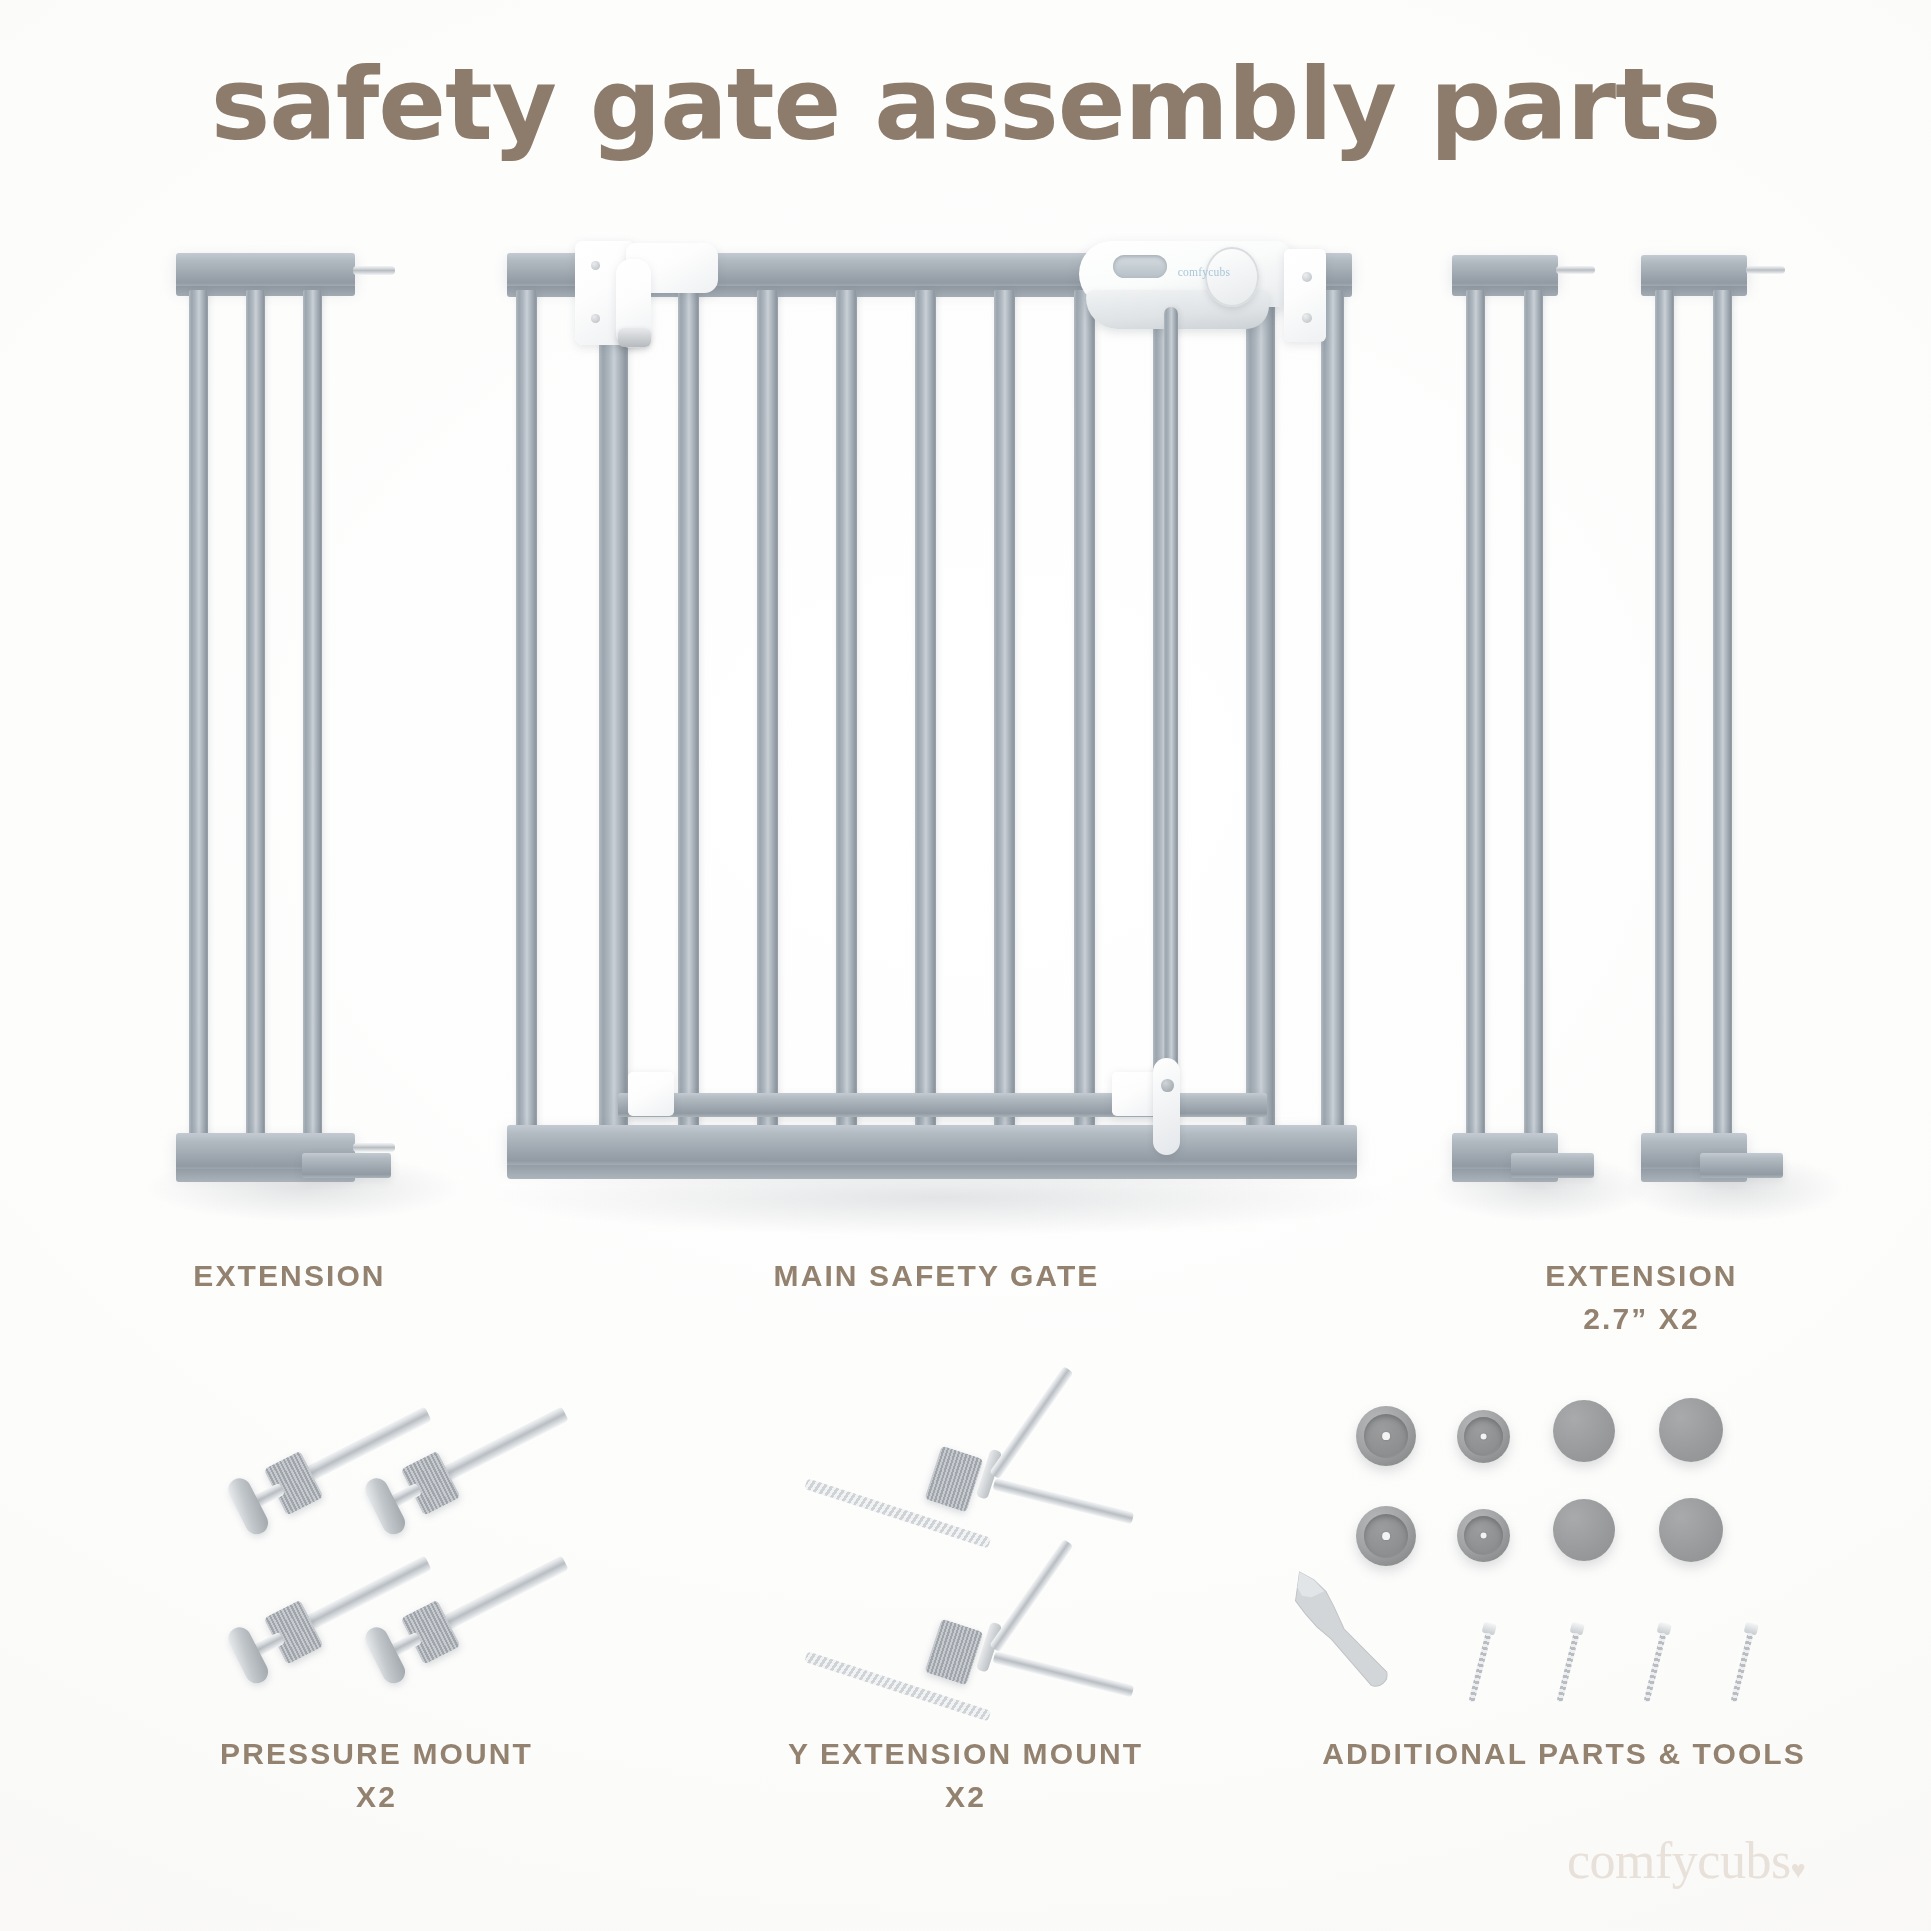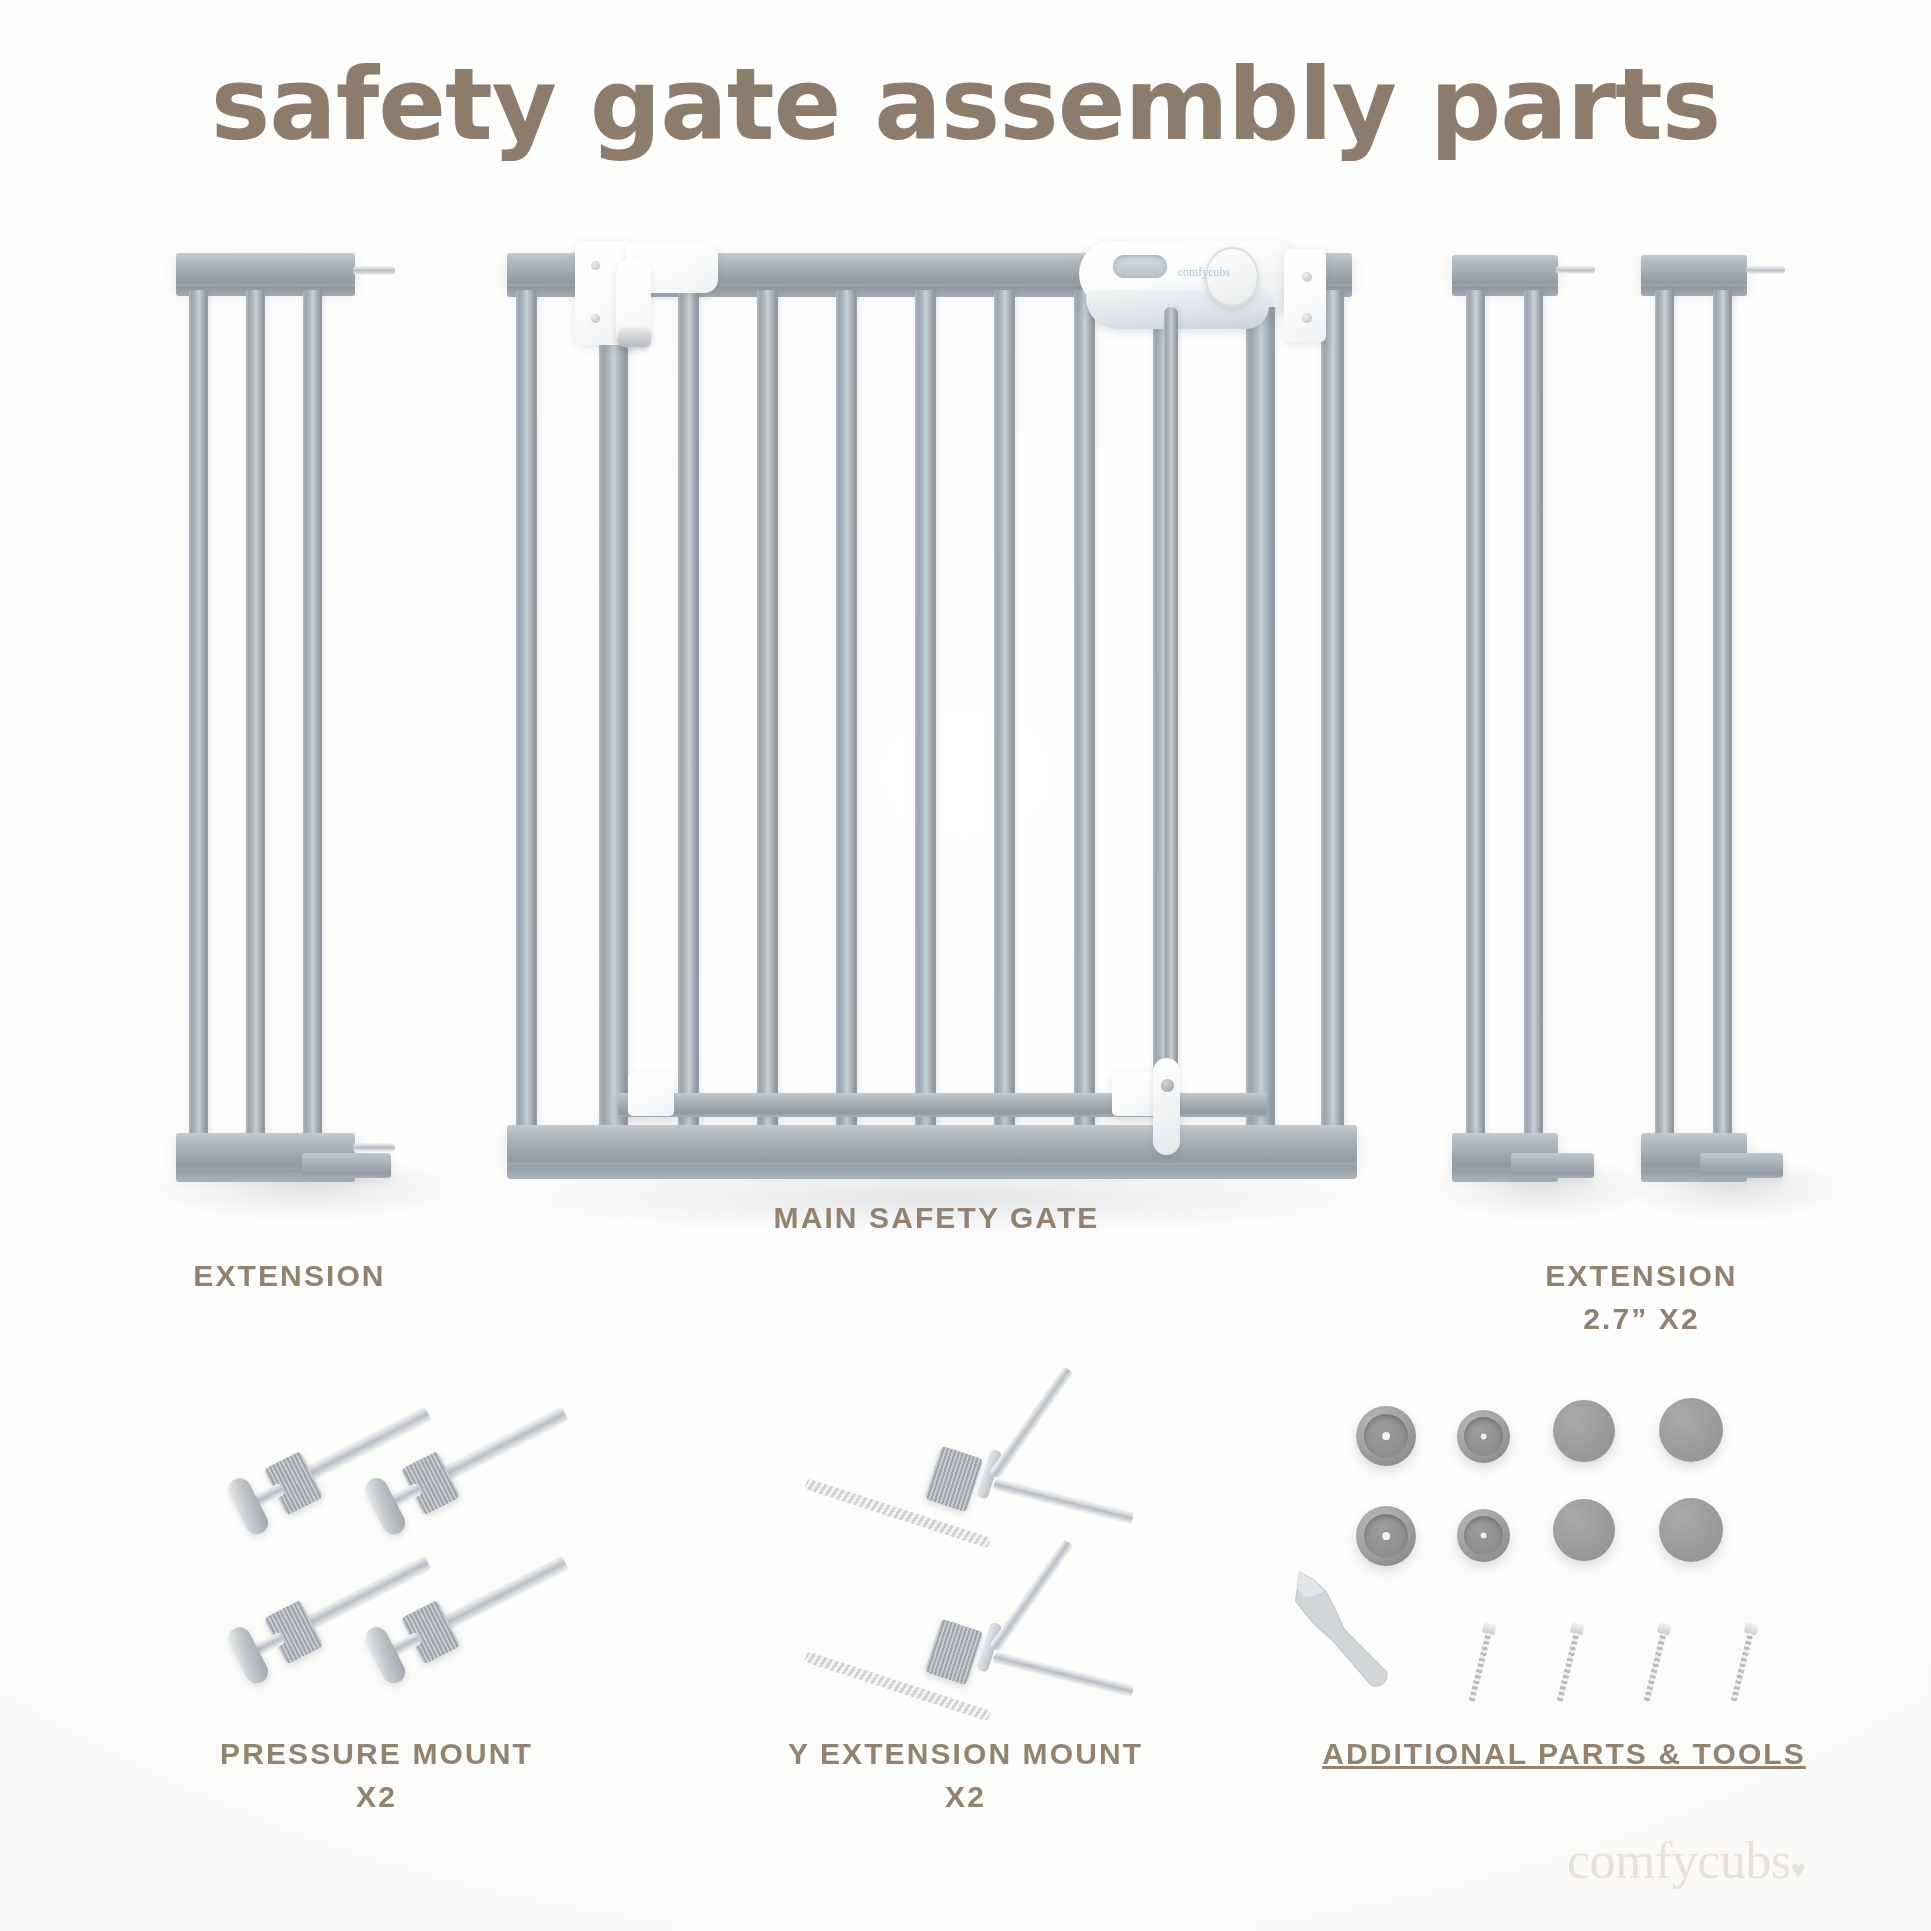--- a/index.html
+++ b/index.html
@@ -271,21 +271,21 @@
 
   <div class="white-part" style="left:628px; top:1072px; width:46px; height:44px; border-radius:4.8px;"></div>
   <div class="white-part" style="left:1112px; top:1072px; width:48px; height:44px; border-radius:4.8px;"></div>
 
   <div style="position:absolute; left:1153px; top:1058px; width:27px; height:97px; border-radius:13.5px;
               background:linear-gradient(150deg,#ffffff,#e4e7ea); box-shadow:0 2.9px 6.8px rgba(100,110,120,.2);"></div>
   <div style="position:absolute; left:1161px; top:1079px; width:12.6px; height:12.6px; border-radius:50%;
               background:radial-gradient(circle at 35% 32%,#cfd4d8,#9aa0a6);"></div>
 </div>
 
-<div class="caption" style="left:637px; top:1197px; width:599px;">
+<div class="caption" style="left:637px; top:1255px; width:599px;">
   <span>MAIN SAFETY GATE</span>
 </div>
 
 <div>
   <div class="soft-shadow" style="left:1429px; top:1154px; width:222px; height:68px;"></div>
 
   <div class="rail" style="left:1452px; top:255px; width:106px; height:33px;"></div>
   <div style="position:absolute; left:1452px; top:286px; width:106px; height:9.7px;
               background:linear-gradient(180deg,#8e979f,#a2abb3); border-radius:0 0 2.9px 2.9px;"></div>
   <div class="steel-rod" style="left:1556px; top:266px; width:39px; height:7.7px; border-radius:3.9px;"></div>
@@ -437,20 +437,20 @@
                 background:repeating-linear-gradient(180deg,#eceeef 0 2.9px,#b9bdc1 2.9px 5.8px);"></div>
   </div>
   <div style="position:absolute; left:1732px; top:1622px; width:21px; height:83px; transform:rotate(14deg);">
     <div style="position:absolute; left:3.9px; top:0; width:13.5px; height:10.6px; border-radius:2.9px;
                 background:linear-gradient(180deg,#f4f5f6,#c8ccd0);"></div>
     <div style="position:absolute; left:7.7px; top:9.7px; width:6.8px; height:71px; border-radius:2.9px;
                 background:repeating-linear-gradient(180deg,#eceeef 0 2.9px,#b9bdc1 2.9px 5.8px);"></div>
   </div>
 </div>
 
-<div class="caption" style="left:1255px; top:1733px; width:618px;text-decoration:underline;">
+<div class="caption" style="left:1255px; top:1733px; width:618px;">
   <span>ADDITIONAL PARTS &amp; TOOLS</span>
 </div>
 
 <div id="logo">
   <span>comfycubs</span><span class="heart">♥</span>
 </div>
 
 
 </body></html>

